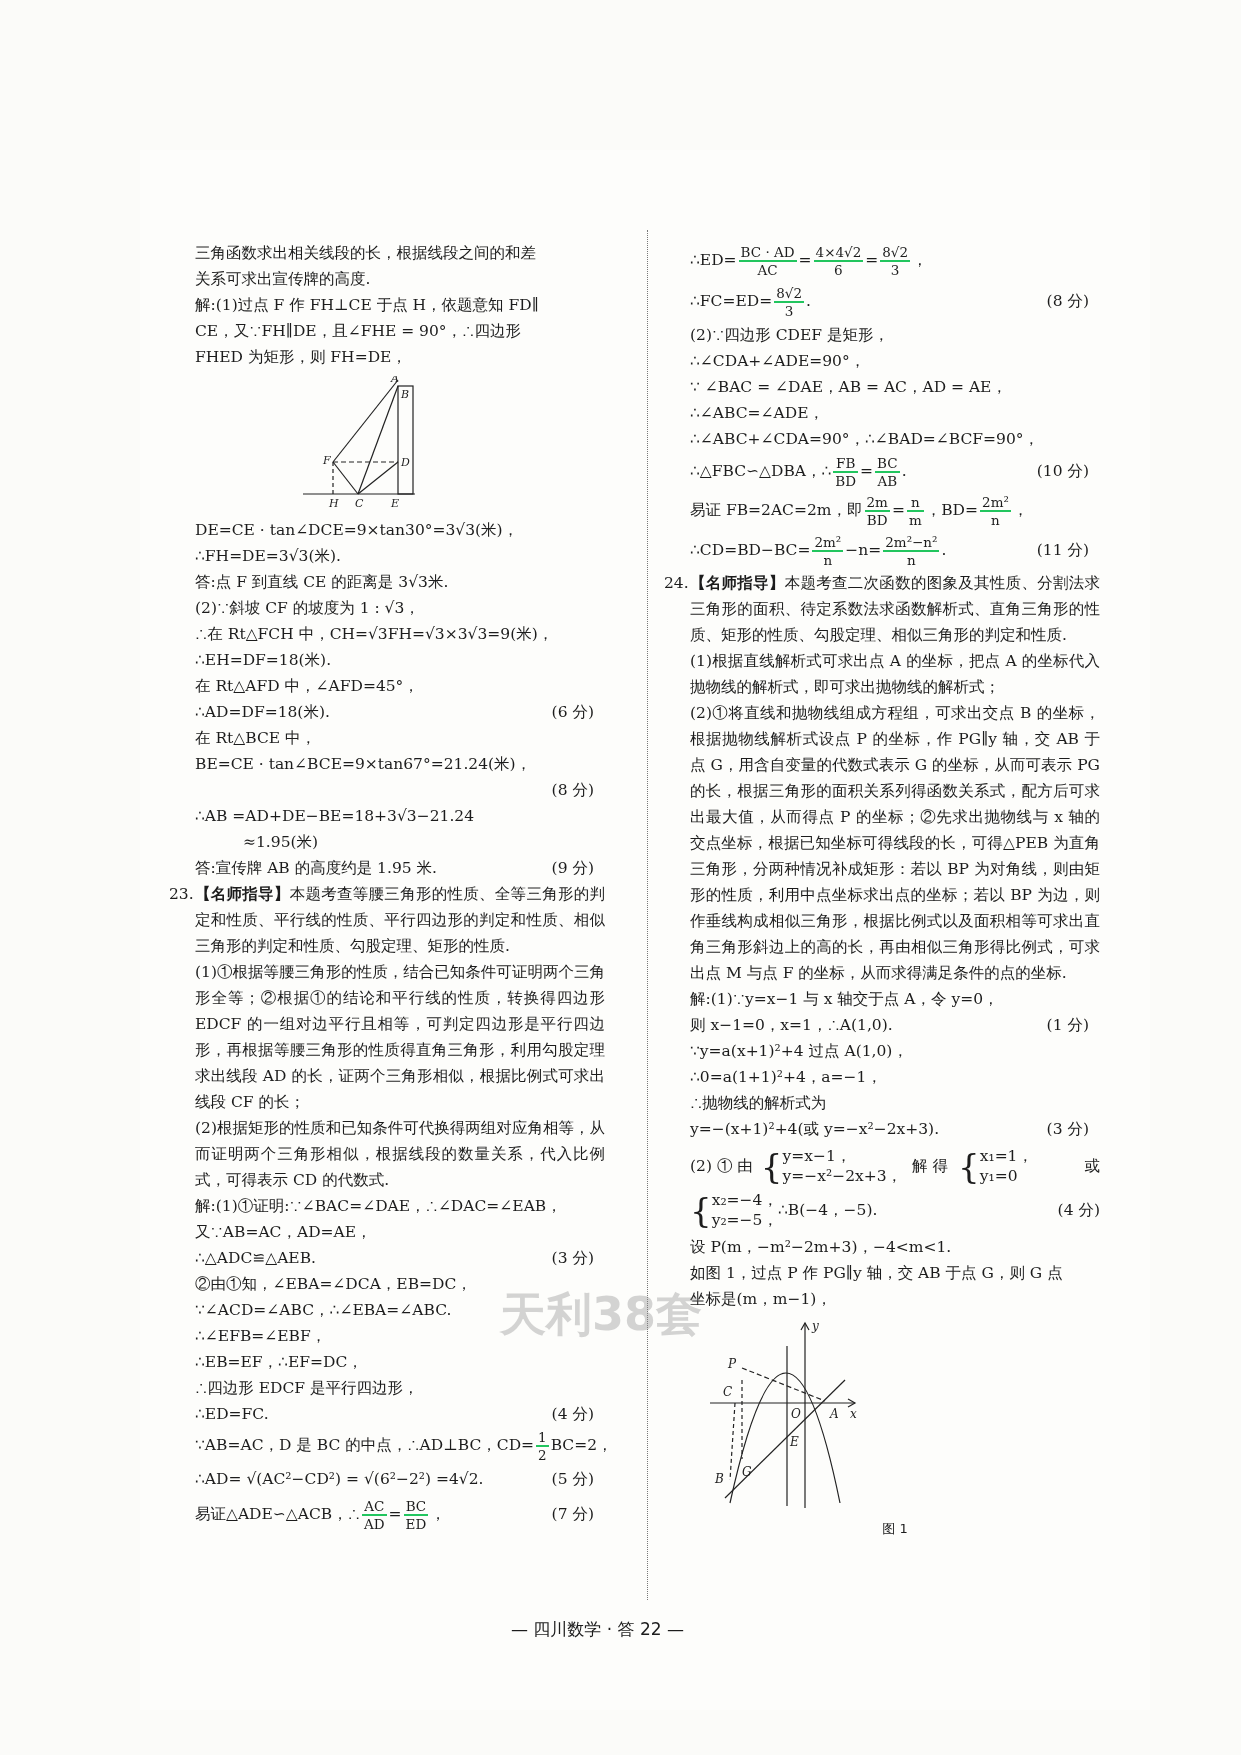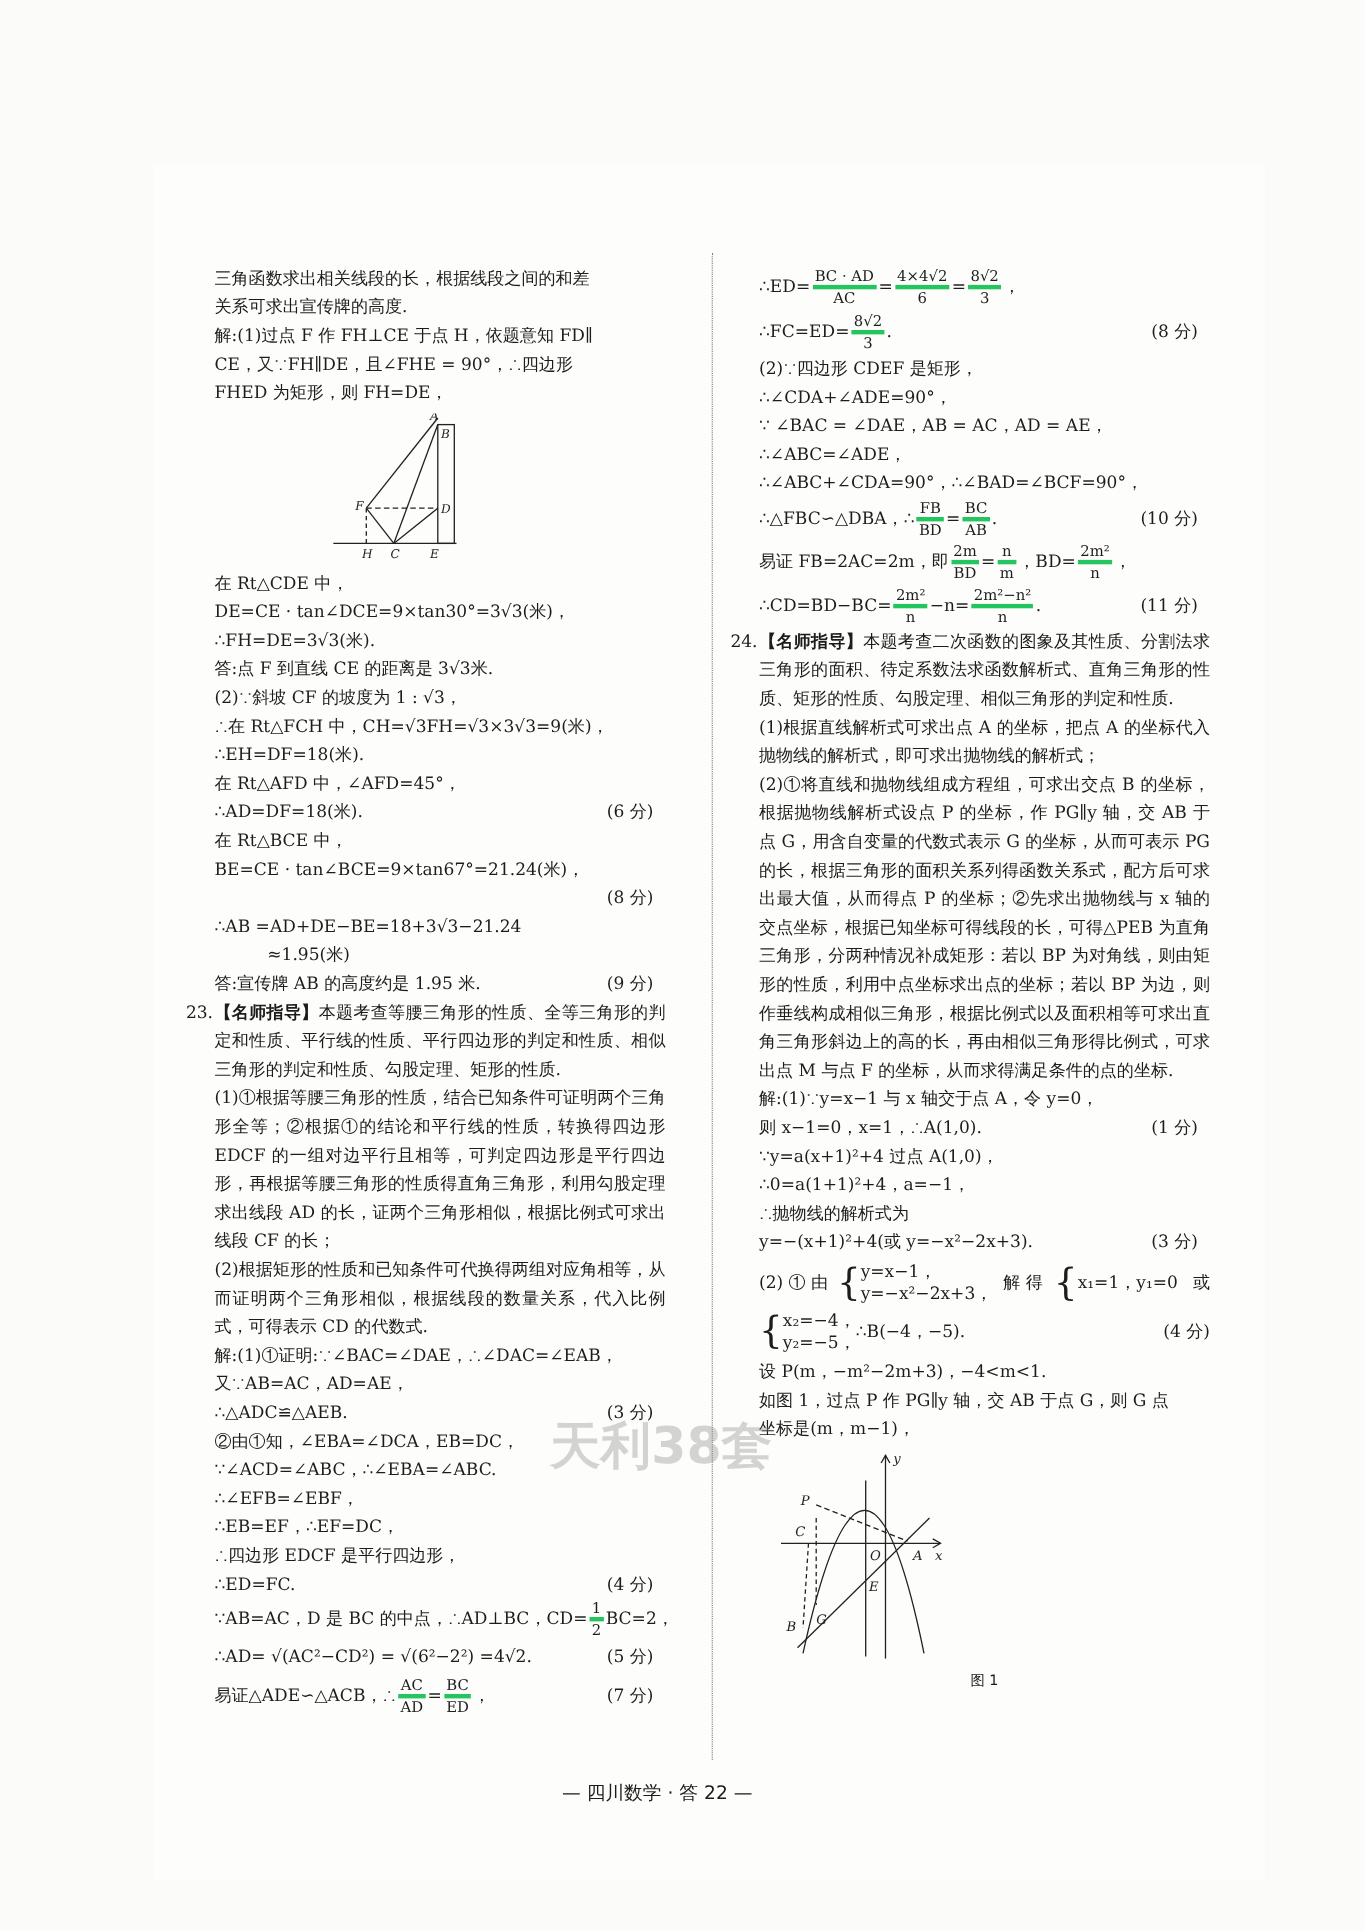--- a/index.html
+++ b/index.html
@@ -9,21 +9,21 @@
   .col{position:absolute;font-size:15.5px;line-height:26px;}
   .col-left{left:195px;top:240px;width:410px;}
   .col-right{left:690px;top:240px;width:410px;}
   .divider{position:absolute;left:647px;top:230px;width:0;height:1370px;border-left:1.5px dotted #777;}
   .line{white-space:nowrap;position:relative;}
   .line.wrap{white-space:normal;text-align:justify;}
   .score{position:absolute;right:11px;font-family:"DejaVu Serif",serif;}
   .bold{font-weight:bold;}
   .qnum{position:absolute;left:-26px;}
   .frac{display:inline-flex;flex-direction:column;vertical-align:middle;text-align:center;font-size:13.5px;line-height:16px;margin:0 2px;}
-  .frac .num{border-bottom:4px solid #22c55e;padding:0 2px;}
+  .frac .num{border-bottom:2px solid #22c55e;padding:0 2px;}
   .frac .den{padding:0 2px;}
   .figure{position:relative;margin:6px 0;}
   .footer{position:absolute;left:0;width:1195px;top:1618px;text-align:center;font-size:17px;font-family:"DejaVu Sans",sans-serif;}
   .watermark{position:absolute;left:490px;top:1260px;width:250px;height:140px;opacity:0.35;}
   .caption{text-align:center;font-size:13px;font-family:"DejaVu Sans",sans-serif;}
 </style>
 </head>
 <body>
 
 <div class="page"></div>
@@ -53,21 +53,20 @@
           <text x="206" y="22">B</text>
         <text x="128" y="88">F</text>
           <text x="206" y="90">D</text>
         <text x="134" y="131">H</text>
           <text x="160" y="131">C</text>
           <text x="196" y="131">E</text>
       </g>
     </svg>
   </div>
 
-  <div class="line">在 Rt△CDE 中，</div>
   <div class="line">DE=CE · tan∠DCE=9×tan30°=3√3(米)，</div>
   <div class="line">∴FH=DE=3√3(米).</div>
   <div class="line">答:点 F 到直线 CE 的距离是 3√3米.</div>
   <div class="line">(2)∵斜坡 CF 的坡度为 1 : √3，</div>
   <div class="line">∴在 Rt△FCH 中，CH=√3FH=√3×3√3=9(米)，</div>
   <div class="line">∴EH=DF=18(米).</div>
   <div class="line">在 Rt△AFD 中，∠AFD=45°，</div>
   <div class="line">
     <span>∴AD=DF=18(米).</span>
     <span class="score">(6 分)</span>
@@ -207,21 +206,21 @@
   </div>
   <div class="line" style="display:flex;align-items:center;line-height:20px;margin:4px 0;">
     <span style="margin-right:8px;">(2) ① 由</span>
     <span style="font-size:34px;line-height:34px;">{</span>
     <span style="display:inline-flex;flex-direction:column;">
       <span>y=x−1，</span>
       <span>y=−x²−2x+3，</span>
     </span>
     <span style="margin:0 10px;">解 得</span>
     <span style="font-size:34px;line-height:34px;">{</span>
-    <span style="display:inline-flex;flex-direction:row;">
+    <span style="display:inline-flex;flex-direction:column;">
       <span>x₁=1，</span>
       <span>y₁=0</span>
     </span>
     <span style="margin-left:auto;">或</span>
   </div>
   <div class="line" style="display:flex;align-items:center;line-height:20px;margin-bottom:4px;">
     <span style="font-size:34px;line-height:34px;">{</span>
     <span style="display:inline-flex;flex-direction:column;">
       <span>x₂=−4，</span>
       <span>y₂=−5，</span>

